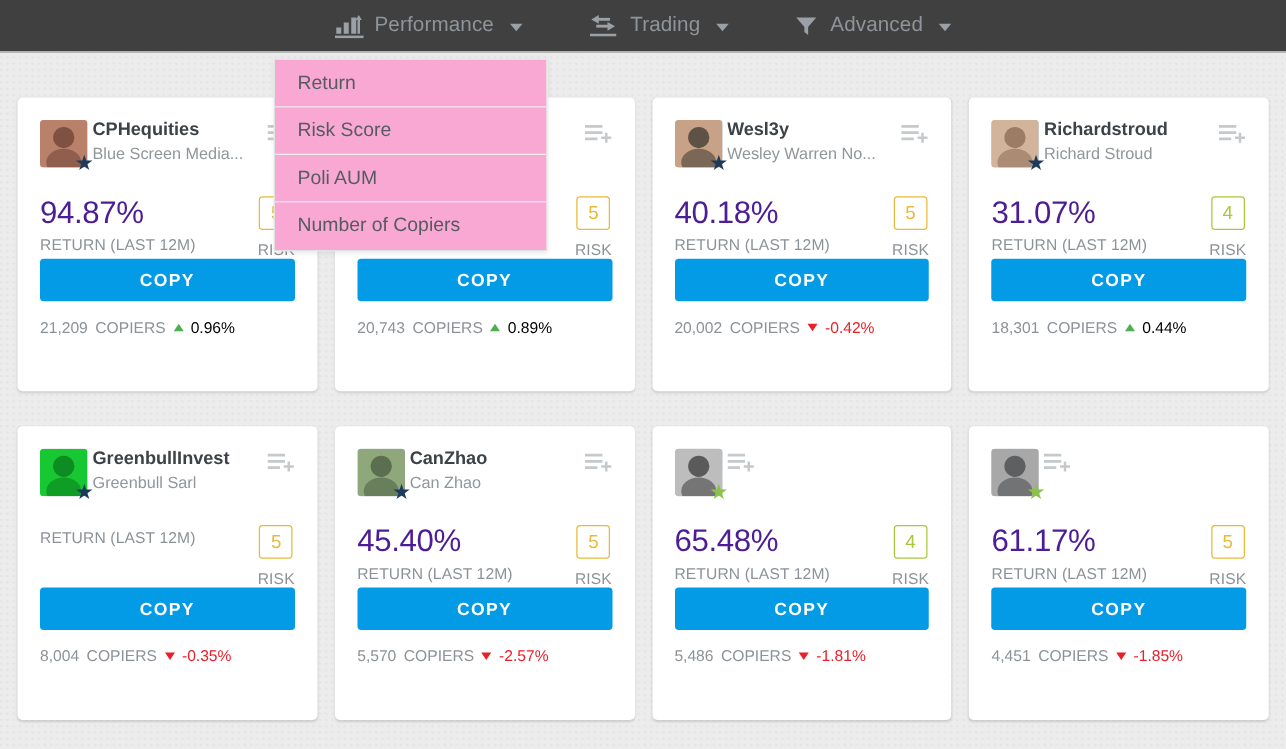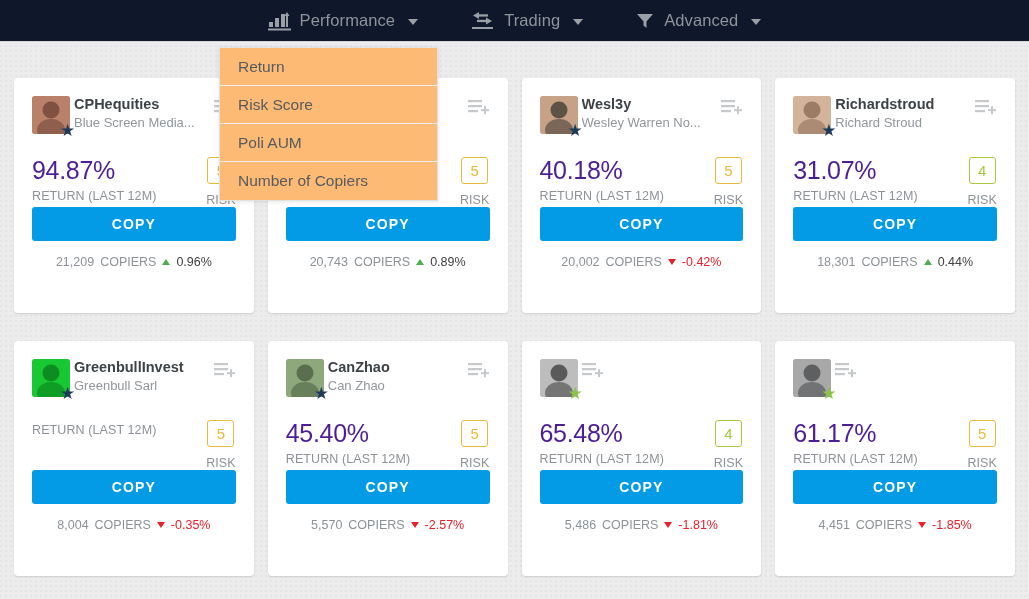--- a/index.html
+++ b/index.html
@@ -11,21 +11,21 @@
       radial-gradient(circle at 1px 1px, rgba(0,0,0,0.035) 1px, transparent 0);
     background-size:5px 5px;
     overflow:hidden;
     position:relative;
     color:#4a4a4a;
   }
 
   
   .topbar{
     position:absolute; left:0; top:0; width:1029px; height:42px;
-    background:#0f172a;
+    background:#404040;
     border-bottom:1px solid #d6d6d6;
     display:flex; align-items:center; justify-content:center;
     gap:0px;
     z-index:5;
   }
   .filter{
     display:flex; align-items:center; gap:9px;
     padding:0 26px; height:42px; cursor:pointer;
     color:#8e9499; font-size:16.5px; letter-spacing:.1px;
   }
@@ -38,21 +38,21 @@
   
   .dropdown{
     position:absolute; left:219px; top:47px; width:219px;
     background:#fff; border:1px solid #e2e2e2;
     box-shadow:0 1px 4px rgba(0,0,0,.10);
     z-index:40;
   }
   .dd-item{
     height:38px; line-height:38px; padding:0 0 0 18px;
     font-size:15.5px; color:#555b60; cursor:pointer;
-    border-bottom:1px solid #eeeeee; background:#fdba74;
+    border-bottom:1px solid #eeeeee; background:#f9a8d4;
     white-space:nowrap;
   }
   .dd-item:last-child{ border-bottom:none; }
 
   
   .grid{
     position:absolute; left:0; top:42px; width:1029px;
     padding:36px 7px 0 7px;
     display:flex; flex-wrap:wrap;
   }
@@ -107,32 +107,32 @@
 
   .copybtn{
     display:block; width:100%; height:34px; line-height:34px;
     background:#039be5; color:#fff; border:0; border-radius:3px;
     font-size:14px; font-weight:bold; letter-spacing:1.1px;
     text-align:center; cursor:pointer; 
     font-family:"Liberation Sans", sans-serif;
   }
 
   .foot{
-    margin-top:14px; display:flex; align-items:center; justify-content:center;
+    margin-top:14px; display:flex; align-items:center; 
     font-size:12.5px; color:#8c9297; gap:6px;
   }
   .arrow-up{
     width:0;height:0;border-left:4.5px solid transparent;border-right:4.5px solid transparent;
     border-bottom:6px solid #4caf50;
   }
   .arrow-down{
     width:0;height:0;border-left:4.5px solid transparent;border-right:4.5px solid transparent;
     border-top:6px solid #e8202a;
   }
-  .chg-pos{ color:#404040; }
+  .chg-pos{ color:#000000; }
   .chg-neg{ color:#e8202a; }
 </style>
 </head>
 <body>
 
 <div class="topbar">
 
   <div class="filter">
     <span class="ico">
       <svg width="23" height="21" viewBox="0 0 23 21">

